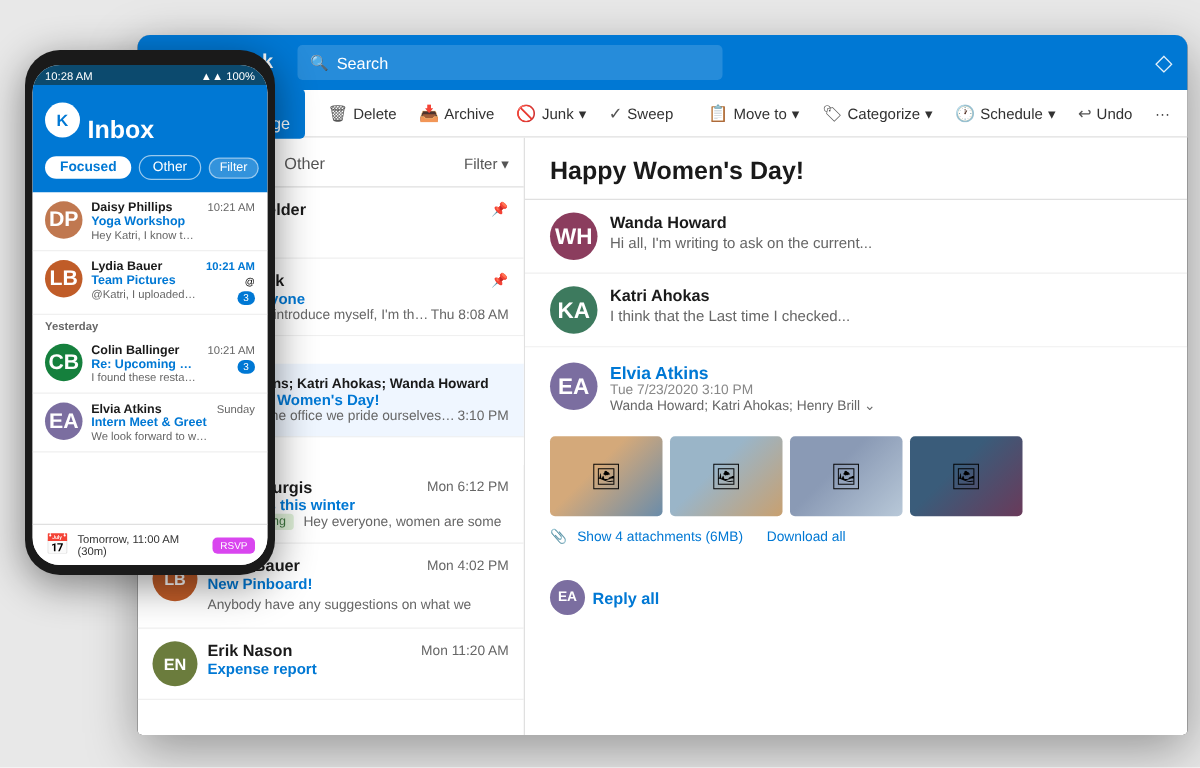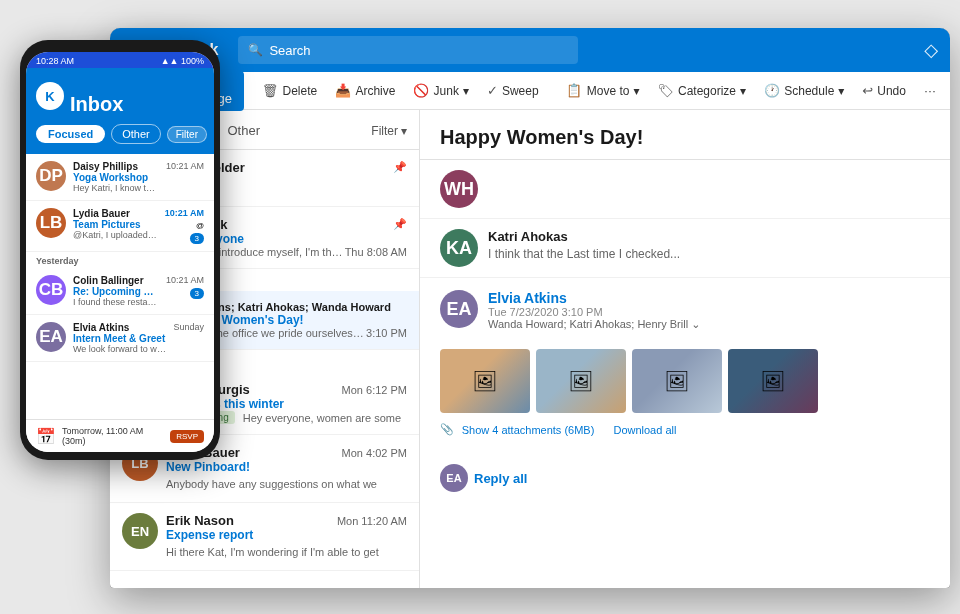--- a/index.html
+++ b/index.html
@@ -32,21 +32,21 @@
     .phone-screen {
       width: 100%;
       height: 100%;
       background: #fff;
       border-radius: 22px;
       overflow: hidden;
       display: flex;
       flex-direction: column;
     }
     .phone-status-bar {
-      background: #1d4ed8;
+      background: #0c4a6e;
       color: #fff;
       font-size: 9px;
       padding: 4px 10px 2px 10px;
       display: flex;
       justify-content: space-between;
       align-items: center;
     }
     .phone-header {
       background: #0078d4;
       padding: 8px 10px 10px 10px;
@@ -139,21 +139,21 @@
     .phone-badge { background: #0078d4; color: #fff; border-radius: 10px; font-size: 8px; padding: 1px 5px; margin-left: 4px; }
     .phone-footer-item {
       display: flex;
       align-items: center;
       gap: 6px;
       padding: 6px 10px;
       border-top: 1px solid #e0e0e0;
       background: #fff;
     }
     .rsvp-badge {
-      background: #c2410c;
+      background: #d946ef;
       color: #fff;
       font-size: 8px;
       border-radius: 4px;
       padding: 2px 6px;
       margin-left: auto;
     }
 
     
     .desktop-frame {
       position: absolute;
@@ -591,32 +591,37 @@
         </div>
 
         <div class="email-item">
           <div class="email-avatar" style="background:#6b7c3d;">EN</div>
           <div class="email-content">
             <div class="email-name-row">
               <span class="email-name">Erik Nason</span>
               <span class="email-time">Mon 11:20 AM</span>
             </div>
             <div class="email-subject">Expense report</div>
-            <span class="email-preview">Hi there Kat, I'm wondering if I'm able to get</span>
           </div>
         </div>
       </div>
 
       <div class="reading-pane">
         <div class="reading-pane-header">
           <div class="reading-title">Happy Women's Day!</div>
         </div>
 
         <div class="conv-item">
           <div class="conv-avatar" style="background:#8b3d5e;">WH</div>
+          <div class="conv-content">
+            <div style="display:flex; justify-content:space-between; align-items:center;">
+              <span class="conv-name">Wanda Howard</span>
+            </div>
+            <span class="conv-preview">Hi all, I'm writing to ask on the current...</span>
+          </div>
         </div>
 
         <div class="conv-item">
           <div class="conv-avatar" style="background:#3d7a5e;">KA</div>
           <div class="conv-content">
             <div style="display:flex; justify-content:space-between; align-items:center;">
               <span class="conv-name">Katri Ahokas</span>
             </div>
             <span class="conv-preview">I think that the Last time I checked...</span>
           </div>
@@ -702,21 +707,21 @@
         <div style="display:flex; flex-direction:column; align-items:flex-end; gap:3px;">
           <span class="phone-mail-time" style="color:#0078d4; font-weight:600;">10:21 AM</span>
           <span style="font-size:8px;">@</span>
           <span class="phone-badge">3</span>
         </div>
       </div>
 
       <div class="phone-section-label">Yesterday</div>
 
       <div class="phone-mail-item">
-        <div class="phone-mail-avatar" style="background:#8b5cf6;">CB</div>
+        <div class="phone-mail-avatar" style="background:#15803d;">CB</div>
         <div class="phone-mail-content">
           <div class="phone-mail-name">Colin Ballinger</div>
           <div class="phone-mail-subject">Re: Upcoming Trip</div>
           <div class="phone-mail-preview">I found these restaurants near our...</div>
         </div>
         <div style="display:flex; flex-direction:column; align-items:flex-end; gap:3px;">
           <span class="phone-mail-time">10:21 AM</span>
           <span class="phone-badge">3</span>
         </div>
       </div>

